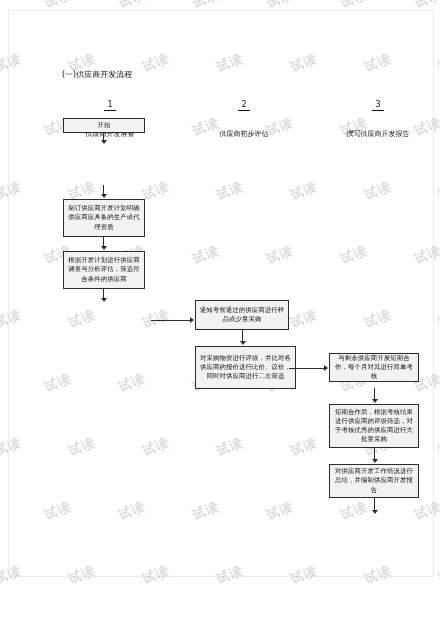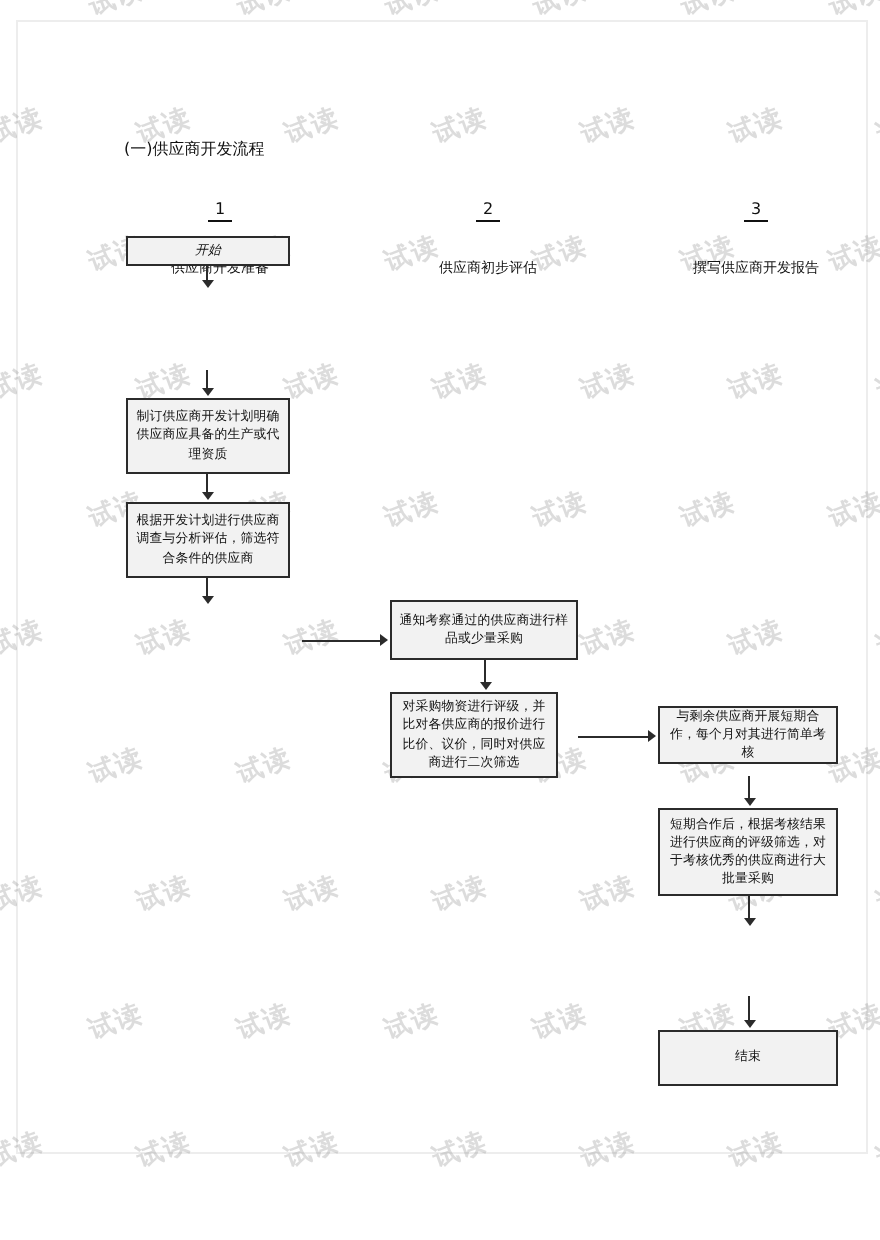--- a/index.html
+++ b/index.html
@@ -167,21 +167,21 @@
     </div>
     <div class="colhead" style="left:184px;top:92px;">
       <div><span class="colnum">2</span></div>
       <div class="collabel">供应商初步评估</div>
     </div>
     <div class="colhead" style="left:318px;top:92px;">
       <div><span class="colnum">3</span></div>
       <div class="collabel">撰写供应商开发报告</div>
     </div>
 
-    <div class="box" style="left:63px;top:118px;width:82px;height:15px;font-style:italic;">
+    <div class="box" style="left:63px;top:118px;width:82px;height:15px;">
       <span>开始</span>
     </div>
 
     <div class="vline" style="left:103px;top:133px;height:9px;"></div>
     <div class="arrow-down" style="left:100.5px;top:140px;"></div>
 
 
     <div class="vline" style="left:103px;top:185px;height:11px;"></div>
     <div class="arrow-down" style="left:100.5px;top:194px;"></div>
 
@@ -203,43 +203,43 @@
     <div class="hline" style="left:151px;top:320px;width:41px;"></div>
     <div class="arrow-right" style="left:190px;top:317px;"></div>
 
     <div class="box" style="left:195px;top:300px;width:94px;height:30px;">
       <span>通知考察通过的供应商进行样品或少量采购</span>
     </div>
 
     <div class="vline" style="left:242px;top:330px;height:13px;"></div>
     <div class="arrow-down" style="left:239.5px;top:341px;"></div>
 
-    <div class="box" style="left:195px;top:346px;width:84px;height:43px;">
+    <div class="box" style="left:195px;top:346px;width:101px;height:43px;">
       <span>对采购物资进行评级，并比对各供应商的报价进行比价、议价，同时对供应商进行二次筛选</span>
     </div>
 
     <div class="hline" style="left:289px;top:368px;width:37px;"></div>
     <div class="arrow-right" style="left:324px;top:365px;"></div>
 
     <div class="box" style="left:329px;top:353px;width:90px;height:29px;">
       <span>与剩余供应商开展短期合作，每个月对其进行简单考核</span>
     </div>
 
     <div class="vline" style="left:374px;top:388px;height:13px;"></div>
     <div class="arrow-down" style="left:371.5px;top:399px;"></div>
 
     <div class="box" style="left:329px;top:404px;width:90px;height:44px;">
       <span>短期合作后，根据考核结果进行供应商的评级筛选，对于考核优秀的供应商进行大批量采购</span>
     </div>
 
     <div class="vline" style="left:374px;top:448px;height:13px;"></div>
     <div class="arrow-down" style="left:371.5px;top:459px;"></div>
 
+    <div class="box" style="left:329px;top:464px;width:90px;height:34px;">
+      <span>对供应商开发工作情况进行总结，并编制供应商开发报告</span>
+    </div>
 
     <div class="vline" style="left:374px;top:498px;height:14px;"></div>
     <div class="arrow-down" style="left:371.5px;top:510px;"></div>
 
-    <div class="box" style="left:329px;top:515px;width:90px;height:28px;">
-      <span>结束</span>
-    </div>
 
   </div>
 </div>
 
 </body></html>

